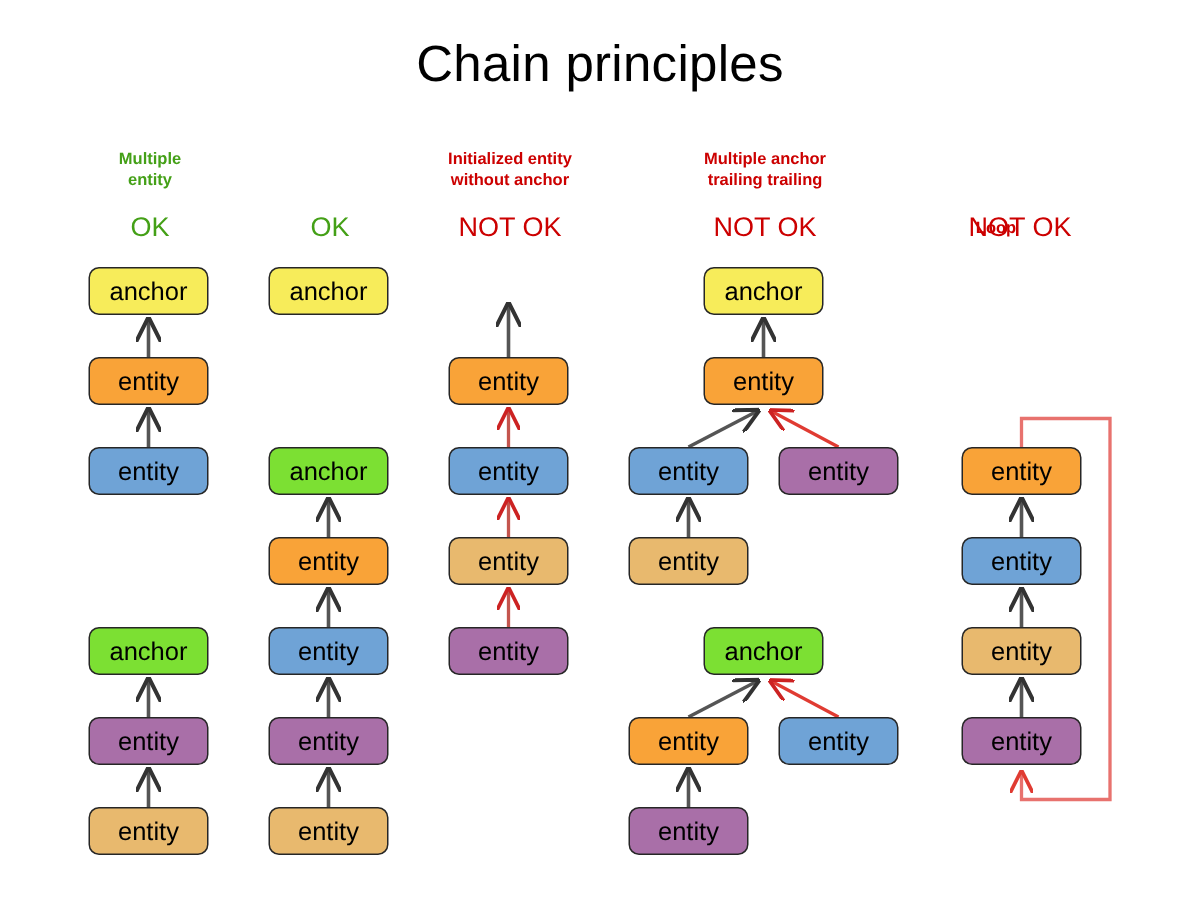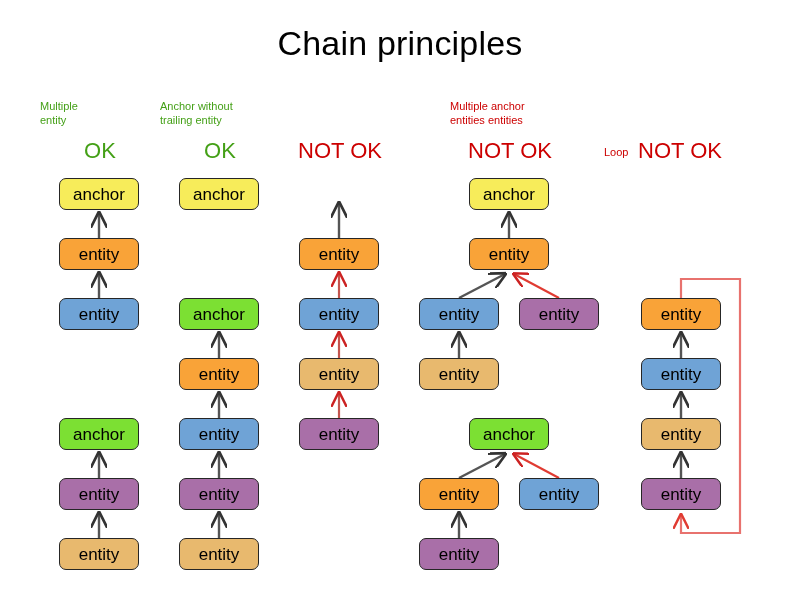--- a/index.html
+++ b/index.html
@@ -26,29 +26,29 @@
     top: 24px;
     width: 800px;
     text-align: center;
     font-size: 34px;
     color: #000000;
     font-weight: 400;
     letter-spacing: 0.2px;
   }
   .col-caption {
     position: absolute;
-    text-align: left;
+    text-align: center;
     font-size: 11px;
     line-height: 14px;
-    font-weight: 400;
+    font-weight: 700;
   }
   .col-verdict {
     position: absolute;
     text-align: center;
-    font-size: 22px;
+    font-size: 18px;
     line-height: 24px;
     font-weight: 400;
   }
   .ok     { color: #44a017; }
   .notok  { color: #cc0000; }
 
   .node {
     position: absolute;
     height: 32px;
     line-height: 32px;
@@ -83,31 +83,31 @@
 <div id="canvas">
 
   <div id="title">Chain principles</div>
 
   <div class="col-caption ok" style="left:40px; top:99px; width:120px;">
     <div>Multiple</div>
     <div>entity</div>
   </div>
   <div class="col-verdict ok" style="left:40px; top:139px; width:120px;">OK</div>
 
-  <div class="col-caption ok" style="left:160px; top:99px; width:120px;">
-    <div>Anchor without</div>
-    <div>trailing entity</div>
-  </div>
   <div class="col-verdict ok" style="left:160px; top:139px; width:120px;">OK</div>
 
+  <div class="col-caption notok" style="left:280px; top:99px; width:120px;">
+    <div>Initialized entity</div>
+    <div>without anchor</div>
+  </div>
   <div class="col-verdict notok" style="left:280px; top:139px; width:120px;">NOT OK</div>
 
   <div class="col-caption notok" style="left:450px; top:99px; width:120px;">
     <div>Multiple anchor</div>
-    <div>entities entities</div>
+    <div>trailing trailing</div>
   </div>
   <div class="col-verdict notok" style="left:450px; top:139px; width:120px;">NOT OK</div>
 
   <div class="col-caption notok" style="left:604px; top:99px; width:120px;margin-top:46px;">
     <div>Loop</div>
     <div></div>
   </div>
   <div class="col-verdict notok" style="left:620px; top:139px; width:120px;">NOT OK</div>
 
   <svg id="edges" viewBox="0 0 800 600" xmlns="http://www.w3.org/2000/svg">

